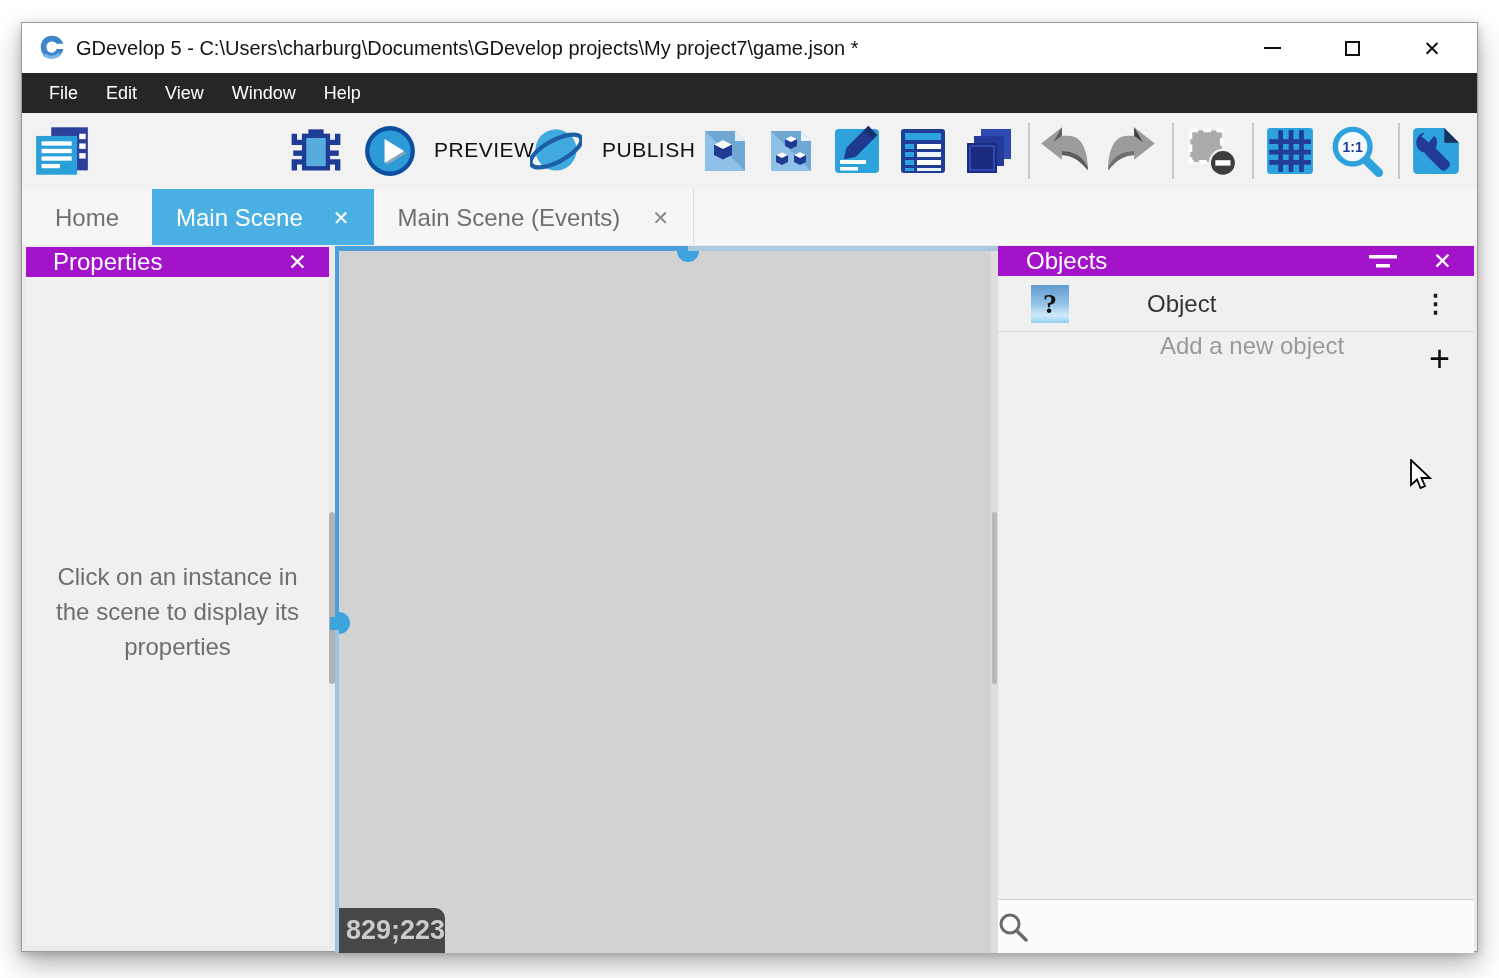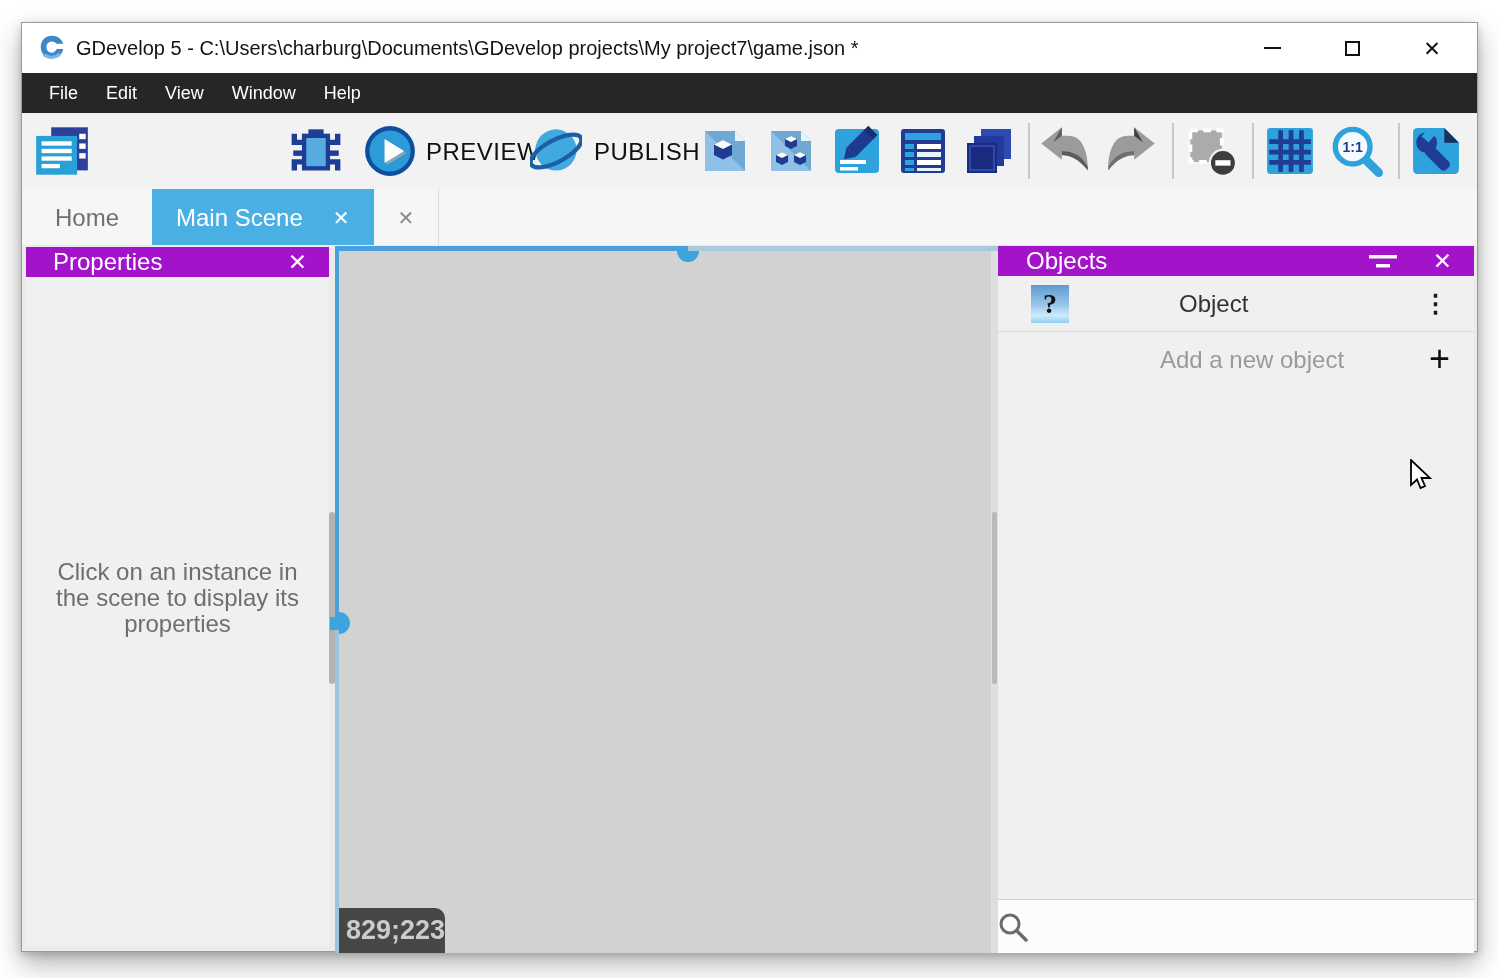--- a/index.html
+++ b/index.html
@@ -23,21 +23,21 @@
   .close-glyph { font-size:21px; line-height:21px; color:#111; }
 
   
   .menubar { height:40px; background:#262626; display:flex; align-items:stretch; padding-left:13px; }
   .menu-item { padding:0 14px; display:flex; align-items:center; color:#fff; font-size:18px; }
 
   
   .toolbar { position:relative; height:76px; background:#f2f2f2; }
   .tbtn { position:absolute; top:12px; width:52px; height:52px; display:flex; align-items:center; justify-content:center; }
   .tbtn svg { width:100%; height:100%; }
-  .tool-label { position:absolute; top:25px; font-size:24px; color:#101010; letter-spacing:.5px; }
+  .tool-label { position:absolute; top:25px; font-size:21px; color:#101010; letter-spacing:.5px;margin-left:8px; }
   .tsep { position:absolute; top:10px; width:2px; height:56px; background:#c9c9c9; }
 
   
   .tabbar { height:58px; background:#f6f6f6; display:flex; align-items:stretch; font-size:24px; color:#6f6f6f; }
   .tab { display:flex; align-items:center; }
   .tab-home { padding:0 33px; }
   .tab-scene { background:#4ab0e4; color:#ffffff; padding:12px 24px; gap:30px; }
   .tab-events { padding:0 24px; gap:32px; border-right:1px solid #dcdcdc; }
   .tab-close { font-size:20px; }
   .tab-scene .tab-close { color:#ffffff; }
@@ -51,21 +51,21 @@
     font-size:24px; padding-left:27px;
   }
   .panel-header .ph-spacer { flex:1; }
   .panel-close { font-size:23px; color:#fff; padding-right:22px; }
 
   
   .left-panel { position:absolute; left:4px; top:2px; width:303px; bottom:5px; background:#f0f0f0; }
   .left-panel-body { position:relative; height:calc(100% - 48px); }
   .empty-msg {
     position:absolute; top:282px; left:0; right:0; padding:0 26px;
-    text-align:center; font-size:24px; line-height:26px; color:#6e6e6e;
+    text-align:center; font-size:24px; line-height:35px; color:#6e6e6e;
   }
   .left-scrollbar { position:absolute; left:307px; top:267px; width:6px; height:172px; background:#b3b3b3; border-radius:3px; }
 
   
   .canvas-fill { position:absolute; left:317px; top:6px; width:652px; height:702px; background:#d2d2d2; }
   .cv-top-dark  { position:absolute; left:313px; top:1px; width:353px; height:5px; background:#4aa0dc; }
   .cv-top-light { position:absolute; left:666px; top:1px; width:310px; height:5px; background:#a9c9dd; }
   .cv-left-dark  { position:absolute; left:313px; top:1px; width:4px; height:377px; background:#4aa0dc; }
   .cv-left-light { position:absolute; left:313px; top:378px; width:4px; height:330px; background:#9cc6e0; }
   .handle-top { position:absolute; left:655px; top:6px; width:22px; height:11px; background:#3ea4de; border-radius:0 0 11px 11px; }
@@ -84,23 +84,23 @@
   .right-panel { position:absolute; left:976px; top:1px; width:476px; height:707px; background:#f0f0f0; }
   .objects-header { padding-left:28px; }
   .filter-icon { margin-right:36px; }
   .object-row { height:56px; display:flex; align-items:center; border-bottom:1px solid #d6d6d6; }
   .object-thumb {
     width:38px; height:38px; margin-left:33px; flex:0 0 auto;
     background:linear-gradient(180deg,#5e9ad0 0%, #9cc8ea 55%, #cfeafc 80%, #8fd0f2 100%);
     display:flex; align-items:center; justify-content:center;
     font-family:"Liberation Serif", serif; font-weight:bold; font-size:28px; color:#101010;
   }
-  .object-label { margin-left:110px; font-size:24px; color:#333; flex:1; }
+  .object-label { margin-left:78px; font-size:24px; color:#333; flex:1; }
   .kebab { font-size:25px; color:#1a1a1a; letter-spacing:0; margin-right:26px; font-weight:bold; }
-  .add-row { height:56px; display:flex; align-items:center; justify-content:center; position:relative;padding-left:32px; }
+  .add-row { height:56px; display:flex; justify-content:center; position:relative;padding-left:32px; }
   .add-label { font-size:24px; color:#9a9a9a; }
   .add-plus { position:absolute; right:24px; top:6px; font-size:36px; font-weight:300; color:#0d0d0d; }
   .search-bar {
     position:absolute; left:0; right:0; top:653px; height:54px; background:#fcfcfc;
     border-top:1px solid #cfcfcf; display:flex; align-items:center;
   }
   .search-input {
     border:none; outline:none; background:transparent; flex:1;
     font-size:26px; color:#444; padding-left:16px; font-family:"Liberation Sans", sans-serif;
   }
@@ -329,20 +329,21 @@
 
   <div class="tabbar">
     <div class="tab tab-home">
       <span>Home</span>
     </div>
     <div class="tab tab-scene">
       <span>Main Scene</span>
       <span class="tab-close">✕</span>
     </div>
     <div class="tab tab-events">
+      <span>Main Scene (Events)</span>
       <span class="tab-close">✕</span>
     </div>
   </div>
 
   <div class="content">
 
     <div class="left-panel">
       <div class="panel-header">
         <span>Properties</span>
         <span class="ph-spacer"></span>

